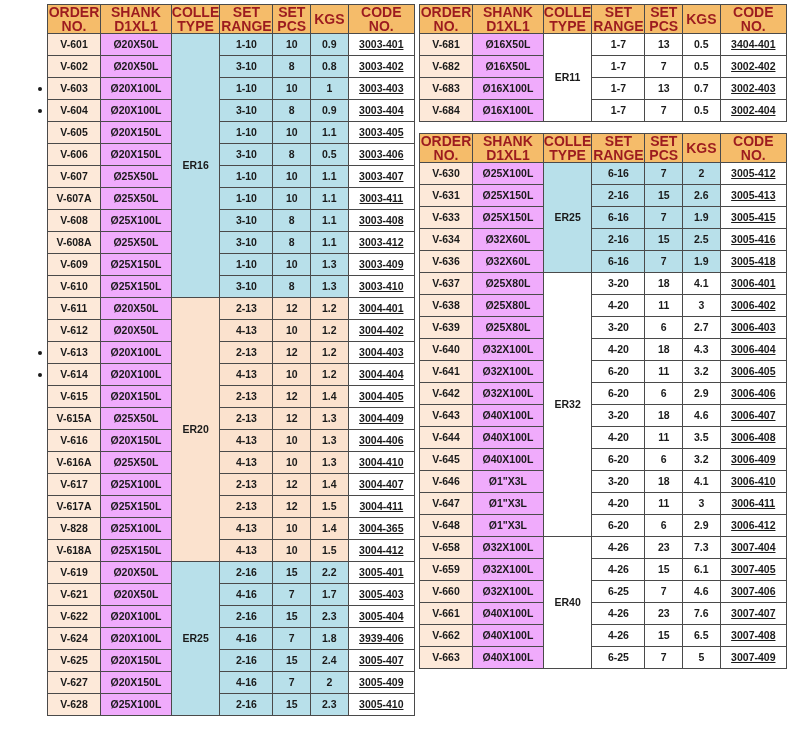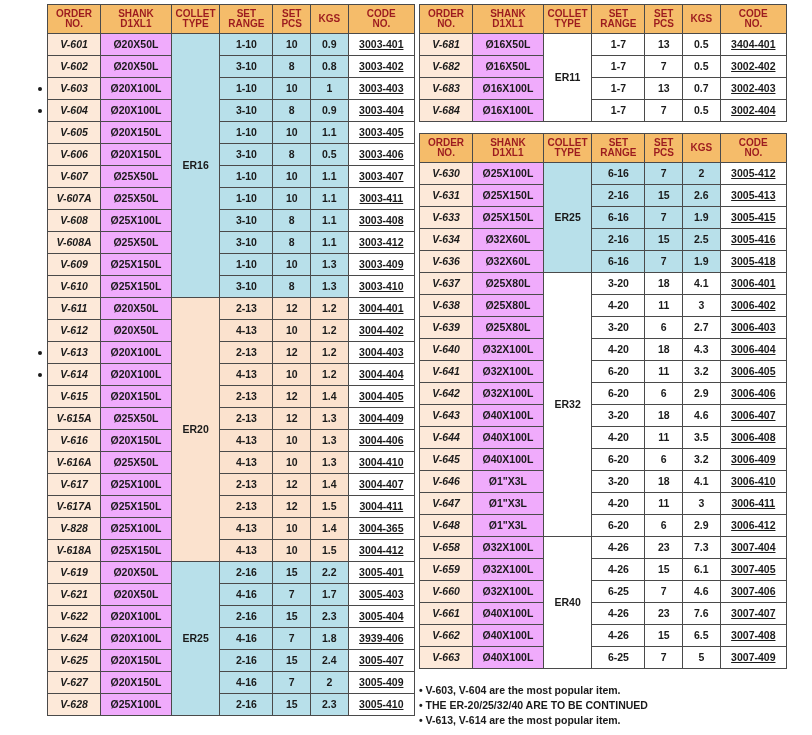--- a/index.html
+++ b/index.html
@@ -25,31 +25,31 @@
     height:21px;
     line-height:1.05;
     color:#1a1a1a;
     font-weight:bold;
     overflow:hidden;
     white-space:nowrap;
   }
   table.spec thead th{
     background:#f5bc6a;
     color:#9c1b1f;
-    font-size:10px;
+    font-size:14px;
     font-weight:bold;
     line-height:1.0;
     height:28px;
     letter-spacing:0px;
     text-align:center;
   }
   thead th span{display:block;}
 
   
-  .c-order{ background:#fde9d9; color:#9c1b1f;font-style:italic; }
+  .c-order{ background:#fde9d9; color:#9c1b1f; }
   .c-shank{ background:#f0abfc; color:#9c1b1f; }
   .c-collet{ color:#1a1a1a; }
   .c-range, .c-pcs, .c-kgs { }
   .c-code{ background:#ffffff; color:#1a1a1a; font-weight:normal;text-decoration:underline;}
 
   
   .g-blue td.c-collet, .g-blue td.c-range, .g-blue td.c-pcs, .g-blue td.c-kgs{background:#b8e0ea;}
   .g-peach td.c-collet, .g-peach td.c-range, .g-peach td.c-pcs, .g-peach td.c-kgs{background:#fbe2ce;}
   .g-white td.c-collet, .g-white td.c-range, .g-white td.c-pcs, .g-white td.c-kgs{background:#ffffff;}
 
@@ -694,25 +694,20 @@
           <td class="c-order">V-663</td>
           <td class="c-shank">Ø40X100L</td>
           <td class="c-range">6-25</td>
           <td class="c-pcs">7</td>
           <td class="c-kgs">5</td>
           <td class="c-code">3007-409</td>
         </tr>
       </tbody>
   </table>
 
-  <div id="notes">
-    <div>• V-603, V-604 are the most popular item.</div>
-    <div>• THE ER-20/25/32/40 ARE TO BE CONTINUED</div>
-    <div>• V-613, V-614 are the most popular item.</div>
-  </div>
 
   <div id="marks">
       <div class="mark" style="top: 86.5px;"></div>
       <div class="mark" style="top: 108.5px;"></div>
       <div class="mark" style="top: 350.5px;"></div>
       <div class="mark" style="top: 372.5px;"></div>
     </div>
 
 </div>
 

